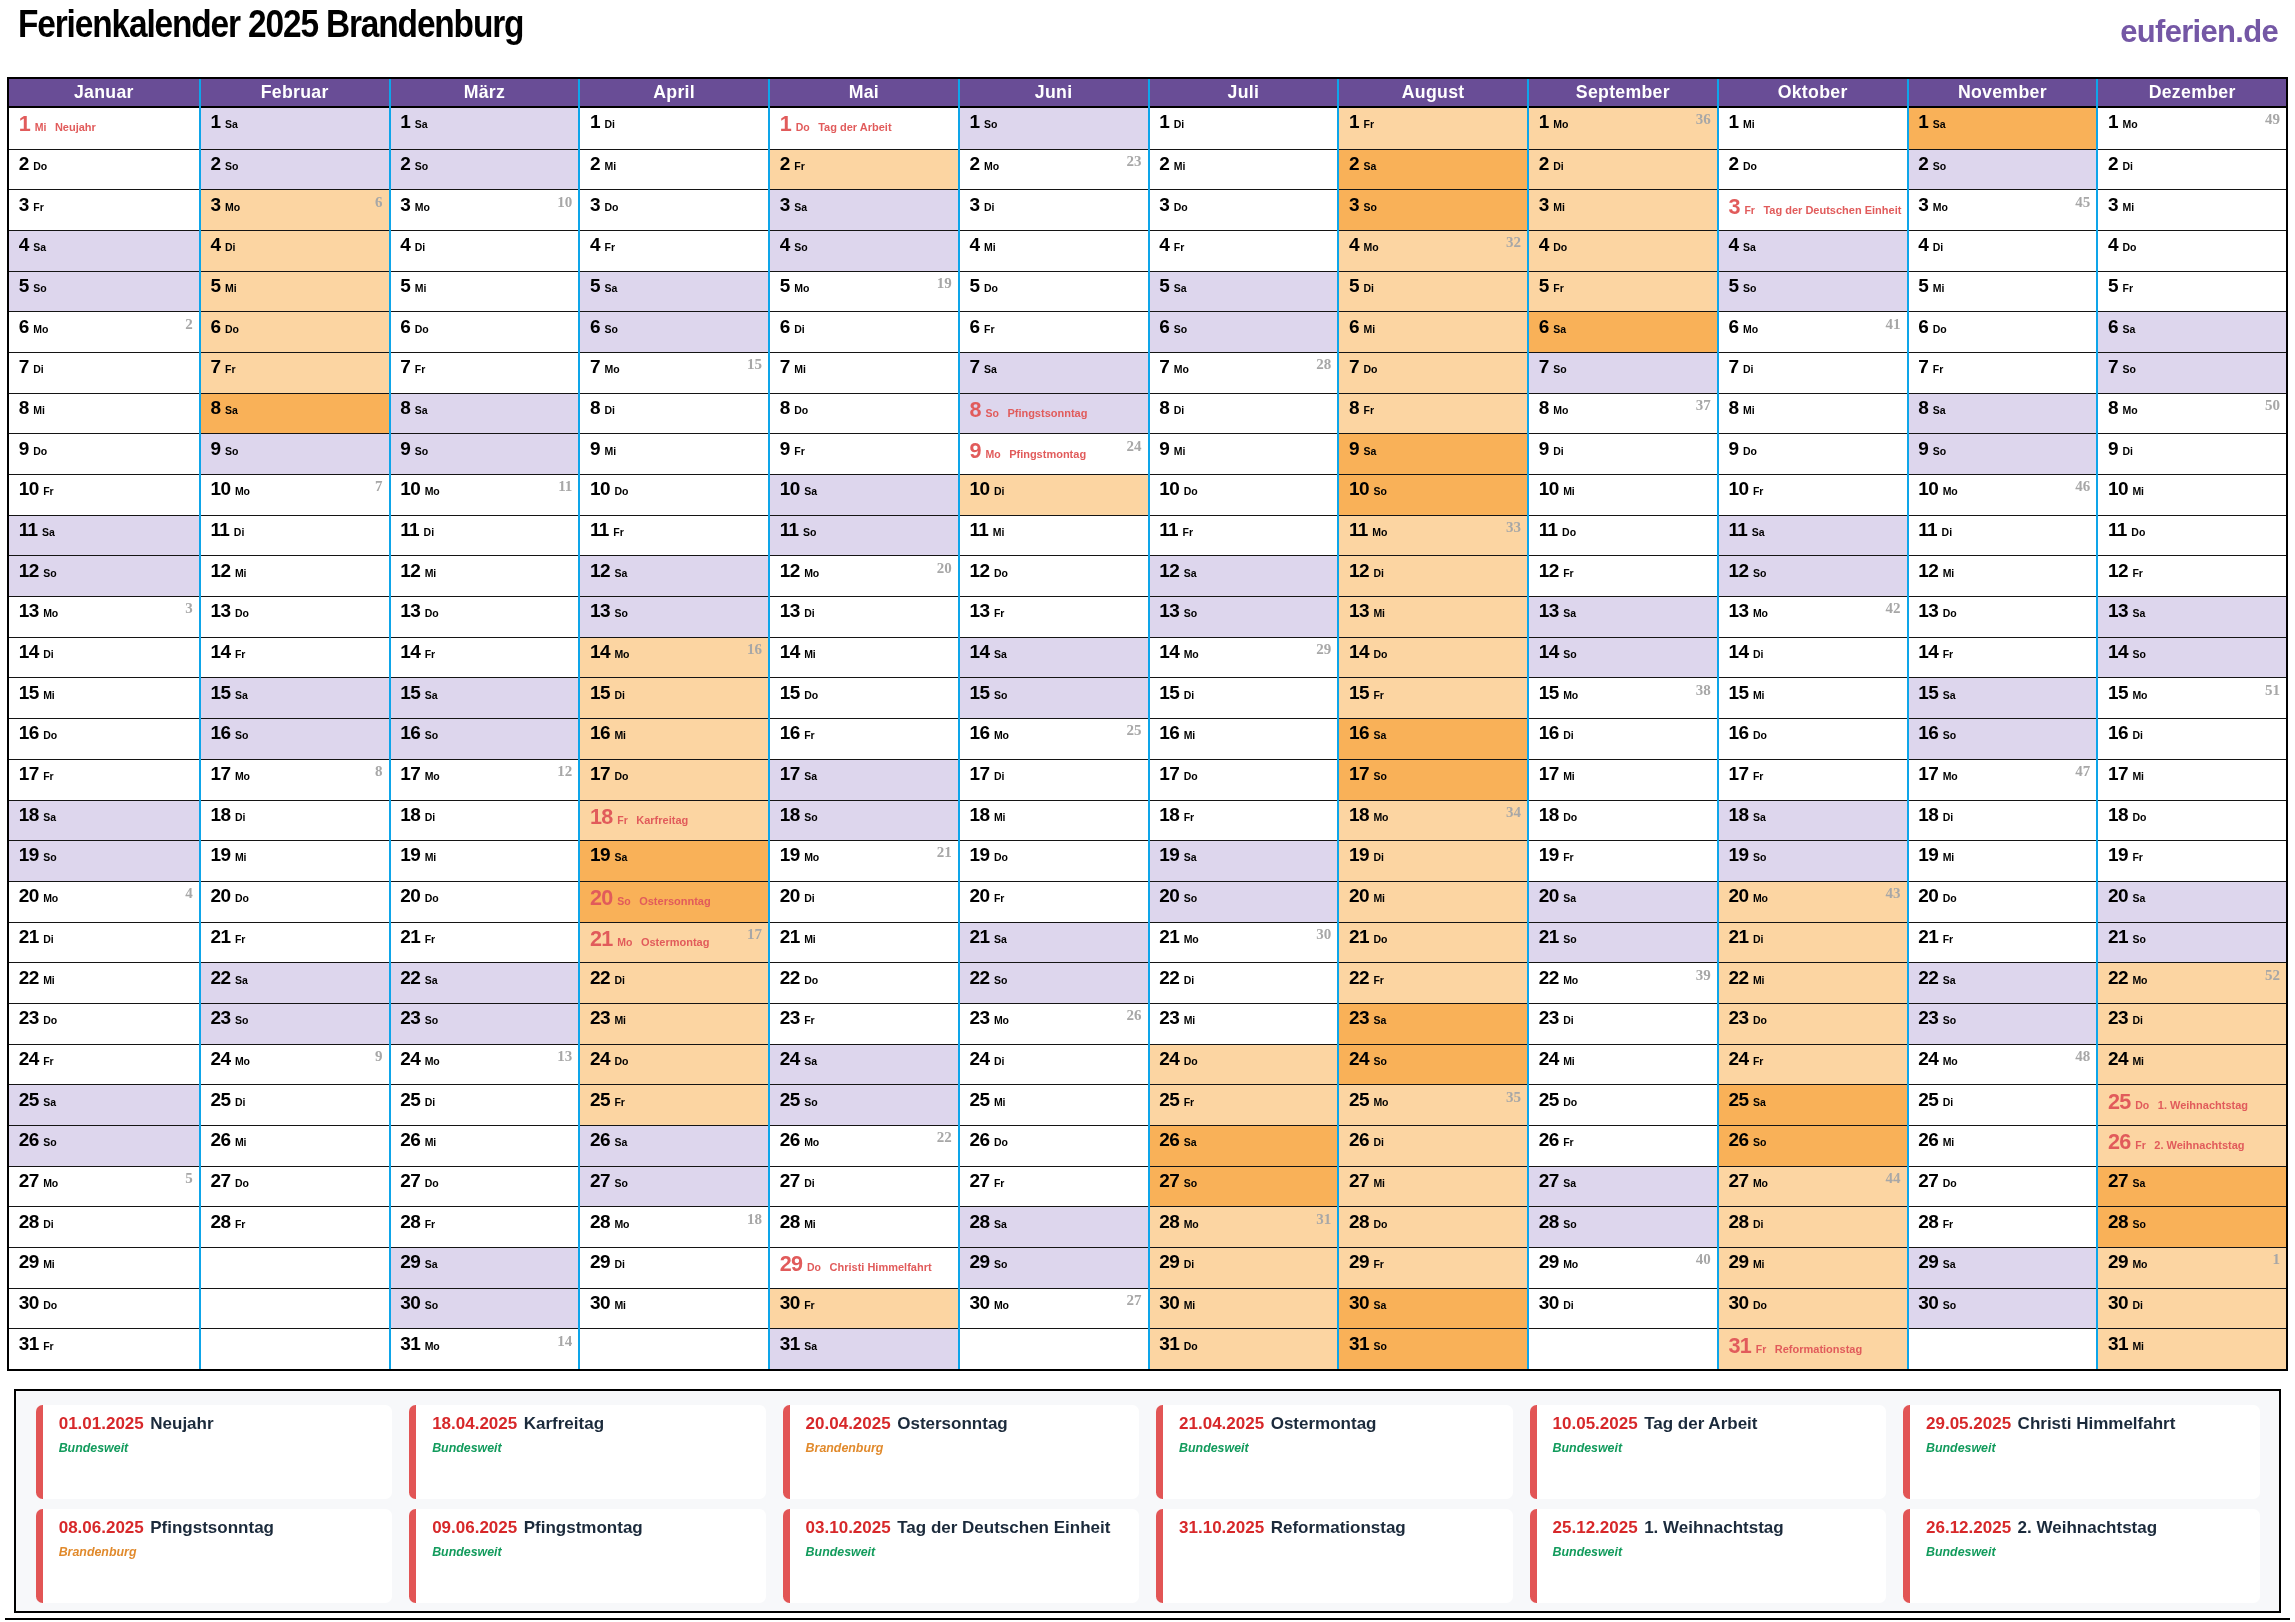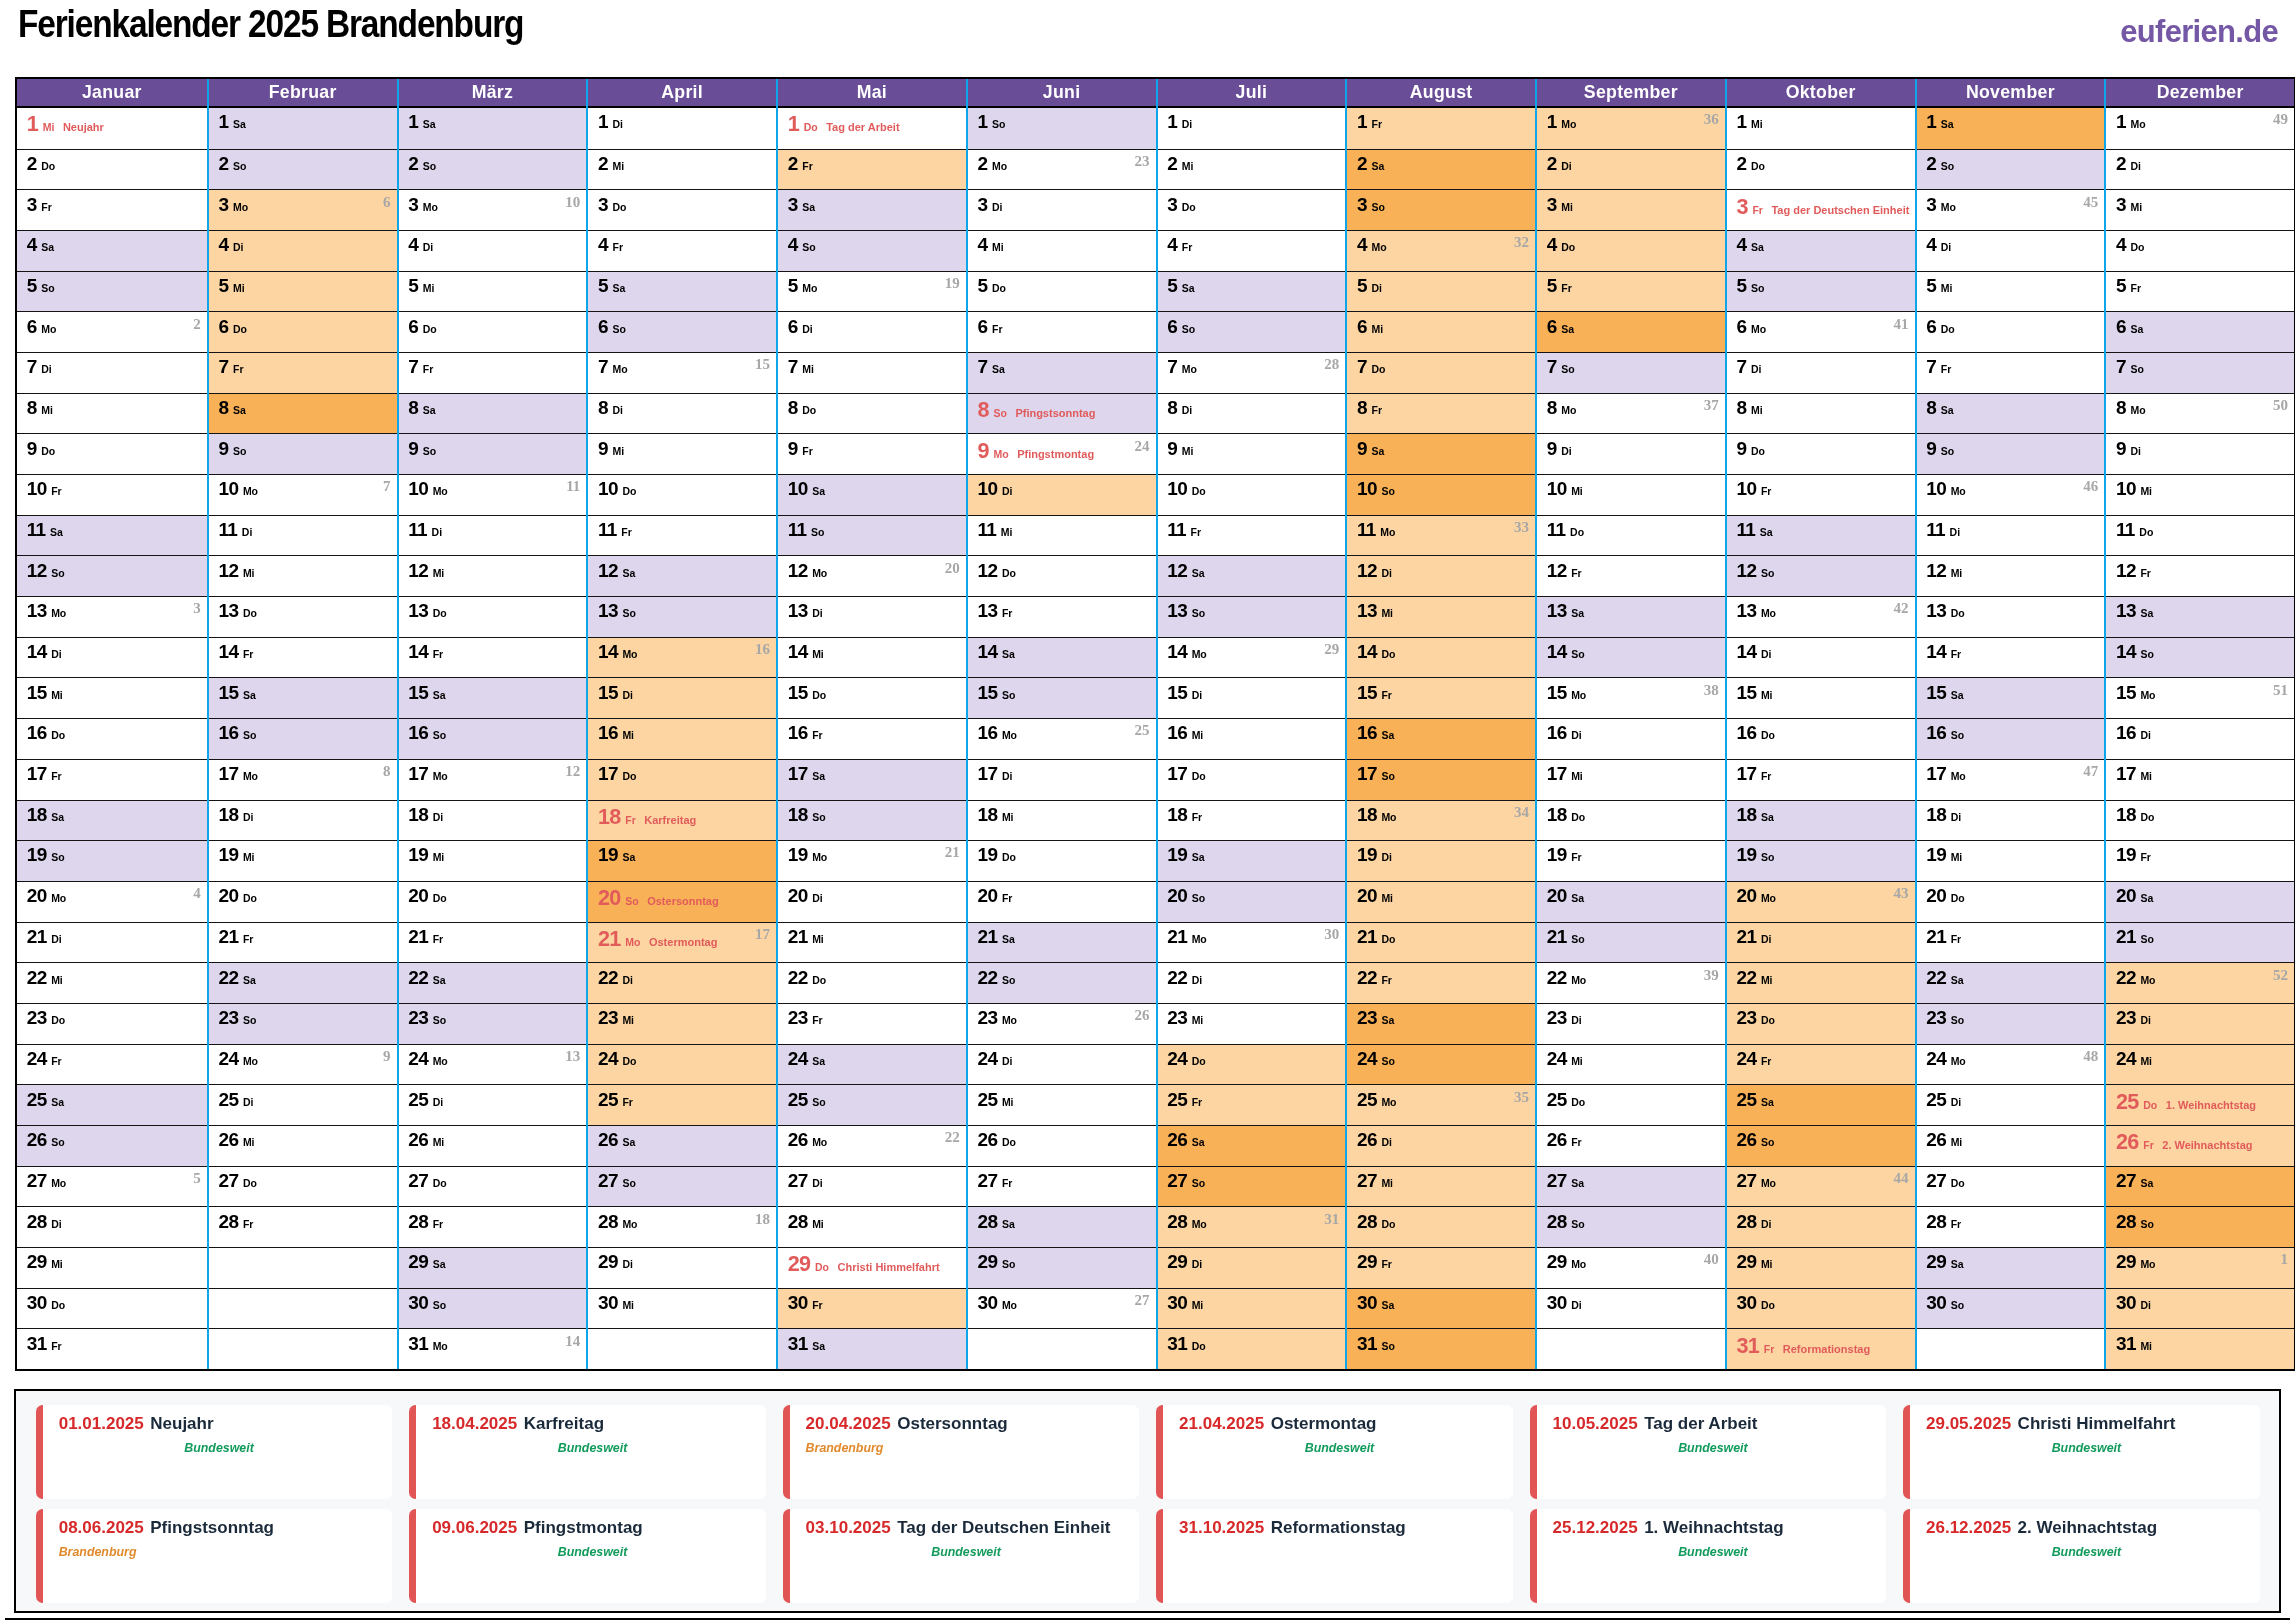--- a/index.html
+++ b/index.html
@@ -21,21 +21,21 @@
     font-family:"Liberation Sans","DejaVu Sans",sans-serif;}
   #page{position:relative;width:2295px;height:1623px;background:#fff;}
 
   
   #page-title{position:absolute;left:18.3px;top:2.6px;font-size:38px;font-weight:bold;
     color:#000;letter-spacing:-1.3px;transform:scaleX(.88);transform-origin:left top;white-space:nowrap;}
   #logo{position:absolute;right:17px;top:14.4px;font-size:31px;font-weight:bold;
     color:var(--logo-purple);letter-spacing:-0.7px;}
 
   
-  #calendar{position:absolute;left:15px;top:77px;width:2281px;height:1294px;
+  #calendar{position:absolute;left:7px;top:77px;width:2281px;height:1294px;
     border:2px solid #000;display:grid;grid-template-columns:repeat(12,1fr);background:#fff;}
   .month-col{display:grid;grid-template-rows:29px repeat(31,1fr);min-width:0;}
   .month-col + .month-col{border-left:2px solid #0ea5e9;}
   .month-header{background:var(--purple);color:#fff;font-weight:bold;font-size:17.7px;
     display:flex;align-items:center;justify-content:center;border-bottom:2px solid #000;
     letter-spacing:0.3px;}
   .day-cell{position:relative;background:#fff;padding:3.3px 5.2px 0 9.8px;overflow:hidden;white-space:nowrap;}
   .day-cell ~ .day-cell{border-top:1.3px solid var(--grid-dark);}
   .day-cell.weekend{background:var(--weekend);}
   .day-cell.ferien{background:var(--ferien);}
@@ -50,21 +50,21 @@
   
   #legend{position:absolute;left:14.4px;top:1389px;width:2267px;height:224px;
     border:2px solid #000;background:#f7f8fa;padding:14.4px 19.6px 7.9px 19.6px;
     display:grid;grid-template-columns:repeat(6,1fr);grid-auto-rows:auto;gap:9.8px 17px;}
   .legend-card{background:#fff;border-radius:6.5px;border-left:7.2px solid #e25555;
     padding:8.5px 13px 5.2px 15.7px;min-height:58px;}
   .legend-head{white-space:nowrap;overflow:hidden;}
   .legend-date{font-size:17px;font-weight:bold;color:var(--leg-date);}
   .legend-name{font-size:17px;font-weight:bold;color:var(--leg-name);margin-left:6.5px;}
   .legend-regions{margin-top:5.9px;font-size:12.4px;font-weight:bold;font-style:italic;line-height:1.35;}
-  .legend-regions.national{color:var(--leg-green);text-align:center;}
+  .legend-regions.national{color:var(--leg-green);}
   .legend-regions.states{color:var(--leg-orange);}
 
   #bottom-rule{position:absolute;left:5.2px;top:1618px;width:2285px;height:2px;background:#000;}
 </style>
 </head>
 <body>
 
 <div id="page">
   <h1 id="page-title">Ferienkalender 2025 Brandenburg</h1>
   <div id="logo">euferien.de</div>

